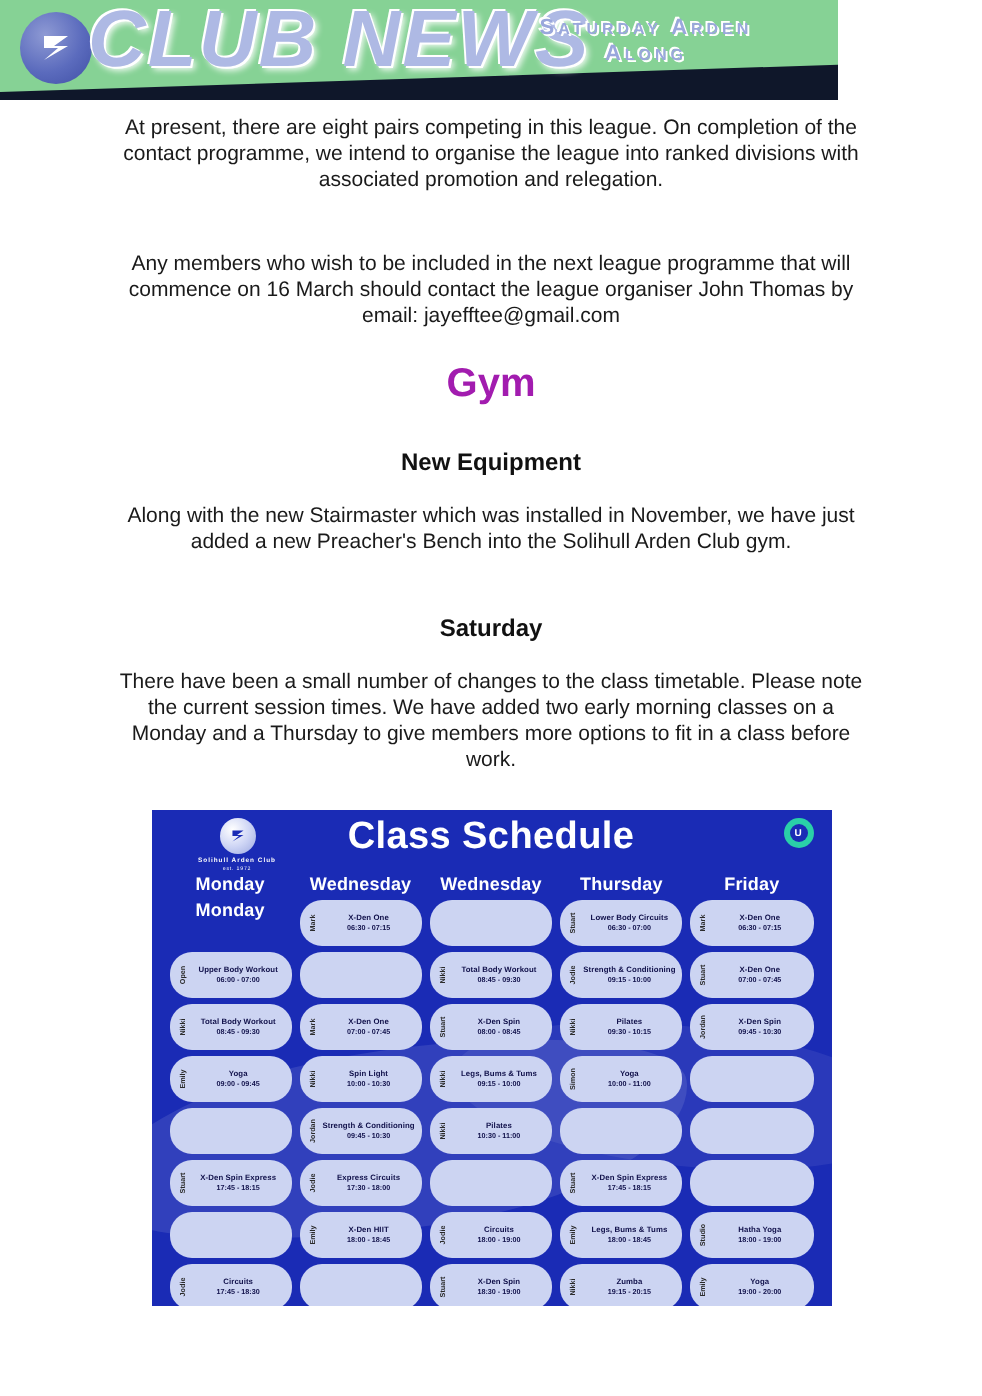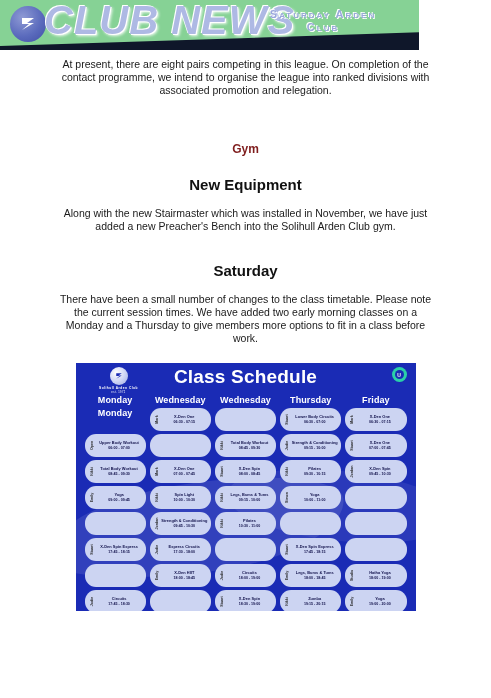--- a/index.html
+++ b/index.html
@@ -81,28 +81,28 @@
     font-size: 10.5px;
     line-height: 13px;
     text-align: center;
     margin: 0 0 13px 0;
     color: #1a1a1a;
   }
   .spacer-lg { height: 16px; }
 
   .section-title {
     text-align: center;
-    color: #7f1d1d;
+    color: #a21caf;
+    font-size: 20px;
+    font-weight: bold;
+    margin: 16px 0 20px 0;
+  }
+  .sub-title {
+    text-align: center;
     font-size: 12px;
-    font-weight: bold;
-    margin: 16px 0 20px 0;
-  }
-  .sub-title {
-    text-align: center;
-    font-size: 15px;
     font-weight: bold;
     color: #111111;
     margin: 0 0 14px 0;
   }
 
   
   .poster-wrap {
     width: 340px;
     margin: 18px auto 0 auto;
   }
@@ -258,31 +258,32 @@
     <svg width="26" height="26" viewBox="0 0 26 26">
       <circle cx="13" cy="13" r="12.5" fill="none"></circle>
       <path d="M7 7 L19 7 L12 12 L19 12 L7 19 L14 13 L7 13 Z" fill="#ffffff"></path>
     </svg>
   </div>
 
   <div class="banner-title">CLUB NEWS</div>
 
   <div class="banner-club">
     <div>Saturday Arden</div>
-    <div>Club</div>
+    <div>Along</div>
   </div>
 </div>
 
 <div class="content">
 
 
   <p class="para">At present, there are eight pairs competing in this league. On completion of the contact programme, we intend to organise the league into ranked divisions with associated promotion and relegation.</p>
 
   <div class="spacer-lg"></div>
 
+  <p class="para">Any members who wish to be included in the next league programme that will commence on 16 March should contact the league organiser John Thomas by email: jayefftee@gmail.com</p>
 
   <h2 class="section-title">Gym</h2>
 
   <h3 class="sub-title">New Equipment</h3>
 
   <p class="para">Along with the new Stairmaster which was installed in November, we have just added a new Preacher's Bench into the Solihull Arden Club gym.</p>
 
   <div class="spacer-lg"></div>
 
   <h3 class="sub-title">Saturday</h3>

